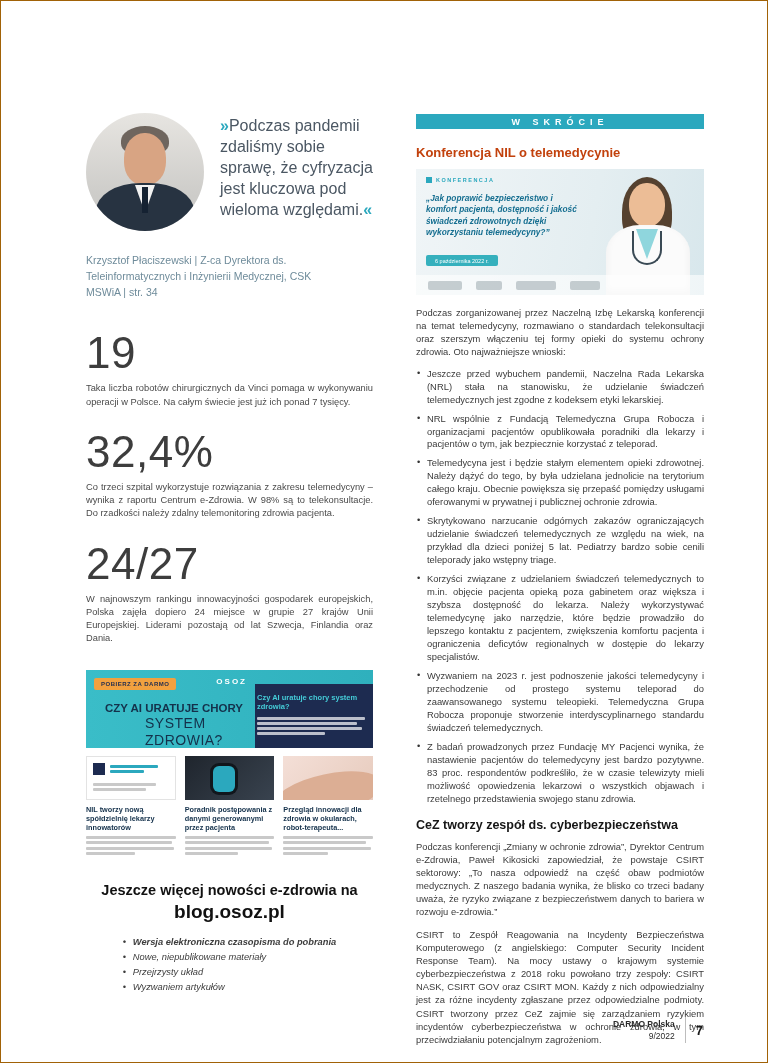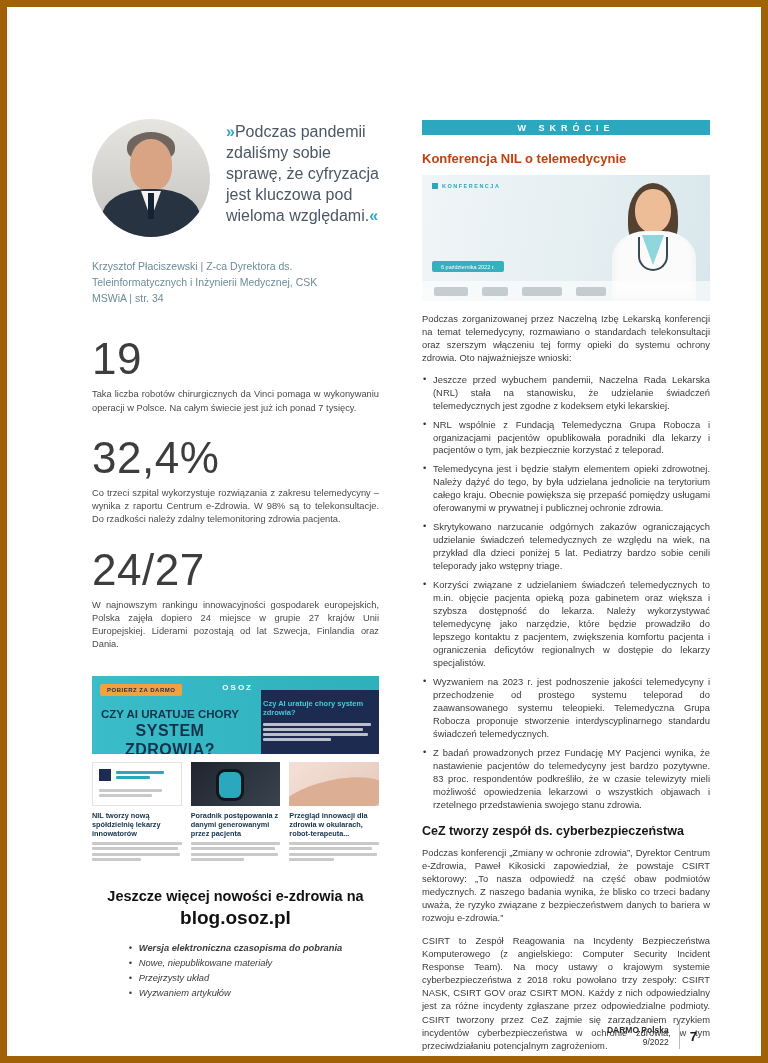--- a/index.html
+++ b/index.html
@@ -1,20 +1,20 @@
 <!DOCTYPE html>
 <html><head>
 <meta charset="utf-8">
 <style>
   * { margin:0; padding:0; box-sizing:border-box; }
   html,body { background:#e9e9e9; }
   .page {
     position:relative; width:768px; height:1063px; margin:0 auto;
     background:#ffffff; font-family:"Liberation Sans", sans-serif;
-    color:#3b3b3b; overflow:hidden; border:7px solid #a16207;
+    color:#3b3b3b; overflow:hidden; border:1px solid #a16207;
   }
 
   
   .left-col  { position:absolute; left:85px;  top:112px; width:287px; }
   .right-col { position:absolute; left:415px; top:113px; width:288px; }
 
   
   .profile-row { display:flex; gap:16px; }
   .avatar { position:relative; width:118px; height:118px; border-radius:50%; overflow:hidden;
             background:linear-gradient(180deg,#e7e5e1 0%, #cdccc9 70%); flex:0 0 auto; }
@@ -34,23 +34,23 @@
   .stat { margin-bottom:20px; }
   .stat-value { font-size:44px; font-weight:300; color:#3d3d3d; line-height:1.05; margin-bottom:6px;
                 font-family:"Liberation Sans", sans-serif; letter-spacing:0.5px; }
   .stat-text { font-size:9.3px; line-height:1.42; color:#4a4a4a; text-align:justify; }
 
   
   .promo { margin-top:24px; cursor:pointer; }
   .promo-top { position:relative; height:78px; background:linear-gradient(90deg,#3abdc8 0%, #2fb0bd 100%); overflow:hidden; }
   .promo-badge { position:absolute; left:8px; top:8px; background:#f2a13f; color:#1d2b50;
                  font-size:6px; font-weight:bold; letter-spacing:.5px; padding:3px 7px; border-radius:2px; }
-  .promo-headline { position:absolute; left:3px; top:32px; width:150px; color:#14314b; line-height:1.2;text-align:center; }
+  .promo-headline { position:absolute; left:19px; top:32px; width:150px; color:#14314b; line-height:1.2; }
   .promo-headline .l1 { display:block; font-size:11.5px; font-weight:bold; }
-  .promo-headline .l2 { display:block; font-size:16px; font-weight:bold; letter-spacing:.5px; }
+  .promo-headline .l2 { display:block; font-size:14px; font-weight:normal; letter-spacing:.5px;margin-left:40px; }
   .promo-brand { position:absolute; right:126px; top:7px; color:#ffffff; font-size:8px; font-weight:bold; letter-spacing:2px; }
   .promo-right { position:absolute; right:0; top:14px; width:118px; height:100%; background:#1d2b50; padding:9px 2px; }
   .promo-right-q { color:#45ccd8; font-size:7.5px; font-weight:bold; line-height:1.3; margin-bottom:5px; }
   .tline { display:block; height:3px; background:#c9c9c9; border-radius:1px; margin-bottom:2.5px; }
   .tline.light { background:rgba(255,255,255,.7); height:2.5px; }
 
   .promo-thumbs { display:flex; gap:9px; margin-top:8px; }
   .thumb { flex:1; }
   .thumb-img { height:44px; position:relative; overflow:hidden; }
   .thumb-img.t1 { background:#ffffff; border:1px solid #e3e3e3; padding:6px; }
@@ -230,20 +230,21 @@
   </div>
 
   <div class="right-col">
 
     <div class="skrocie-bar">W SKRÓCIE</div>
 
     <div class="art-title">Konferencja NIL o telemedycynie</div>
 
     <div class="conf-img">
       <div class="conf-label">KONFERENCJA</div>
+      <div class="conf-quote">„Jak poprawić bezpieczeństwo i komfort pacjenta, dostępność i jakość świadczeń zdrowotnych dzięki wykorzystaniu telemedycyny?”</div>
       <div class="conf-date">6 października 2022 r.</div>
       <div class="doc">
         <div class="doc-hair"></div>
         <div class="doc-head"></div>
         <div class="doc-coat"></div>
         <div class="doc-shirt"></div>
         <div class="doc-steto"></div>
       </div>
       <div class="conf-logos">
         <span class="logo-ph" style="width:34px"></span>

